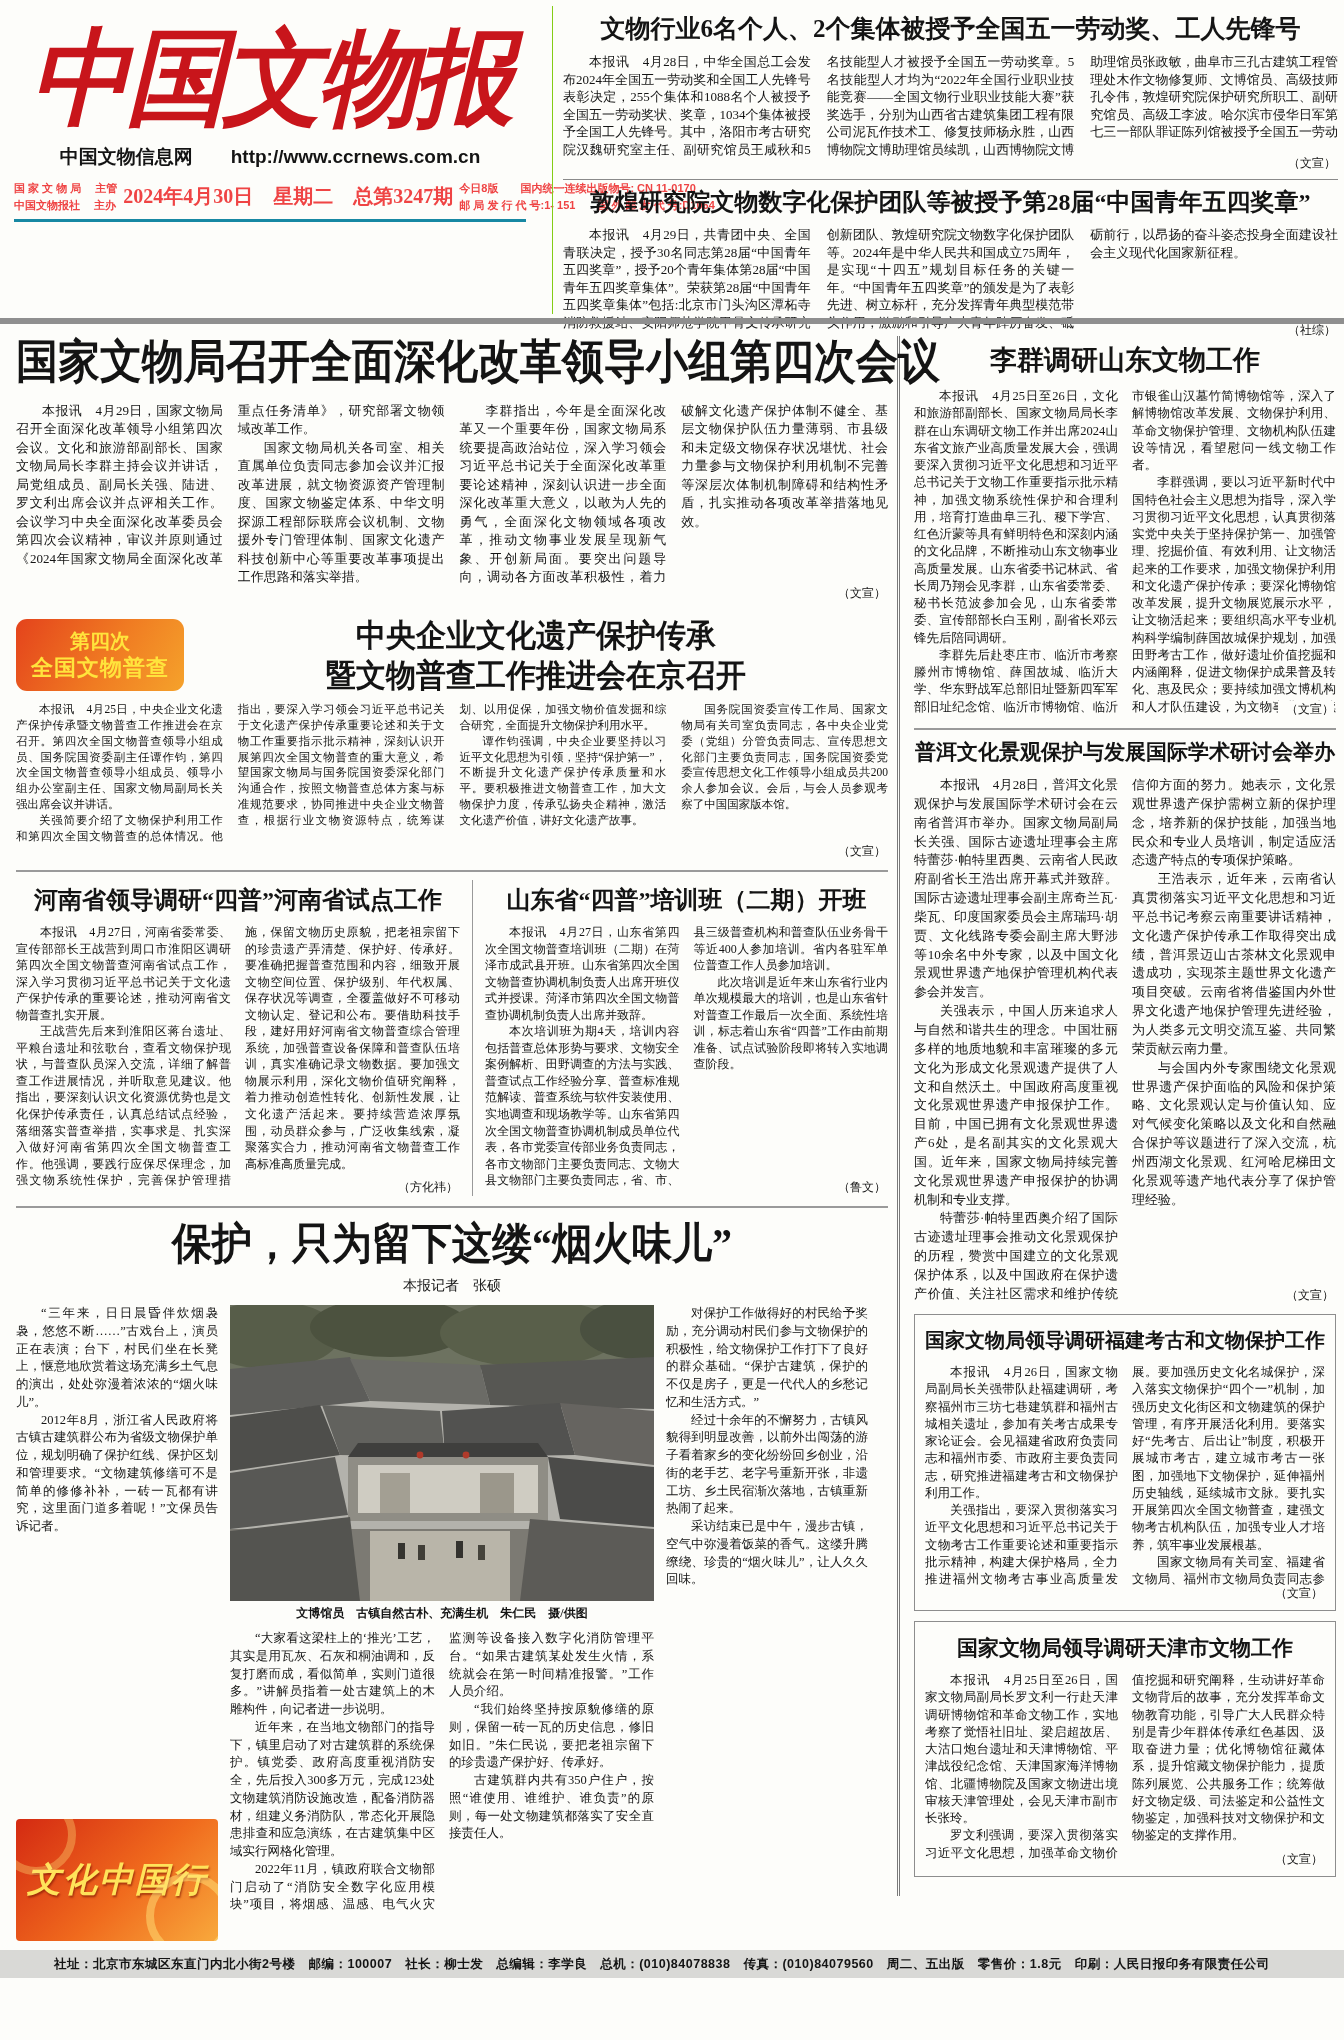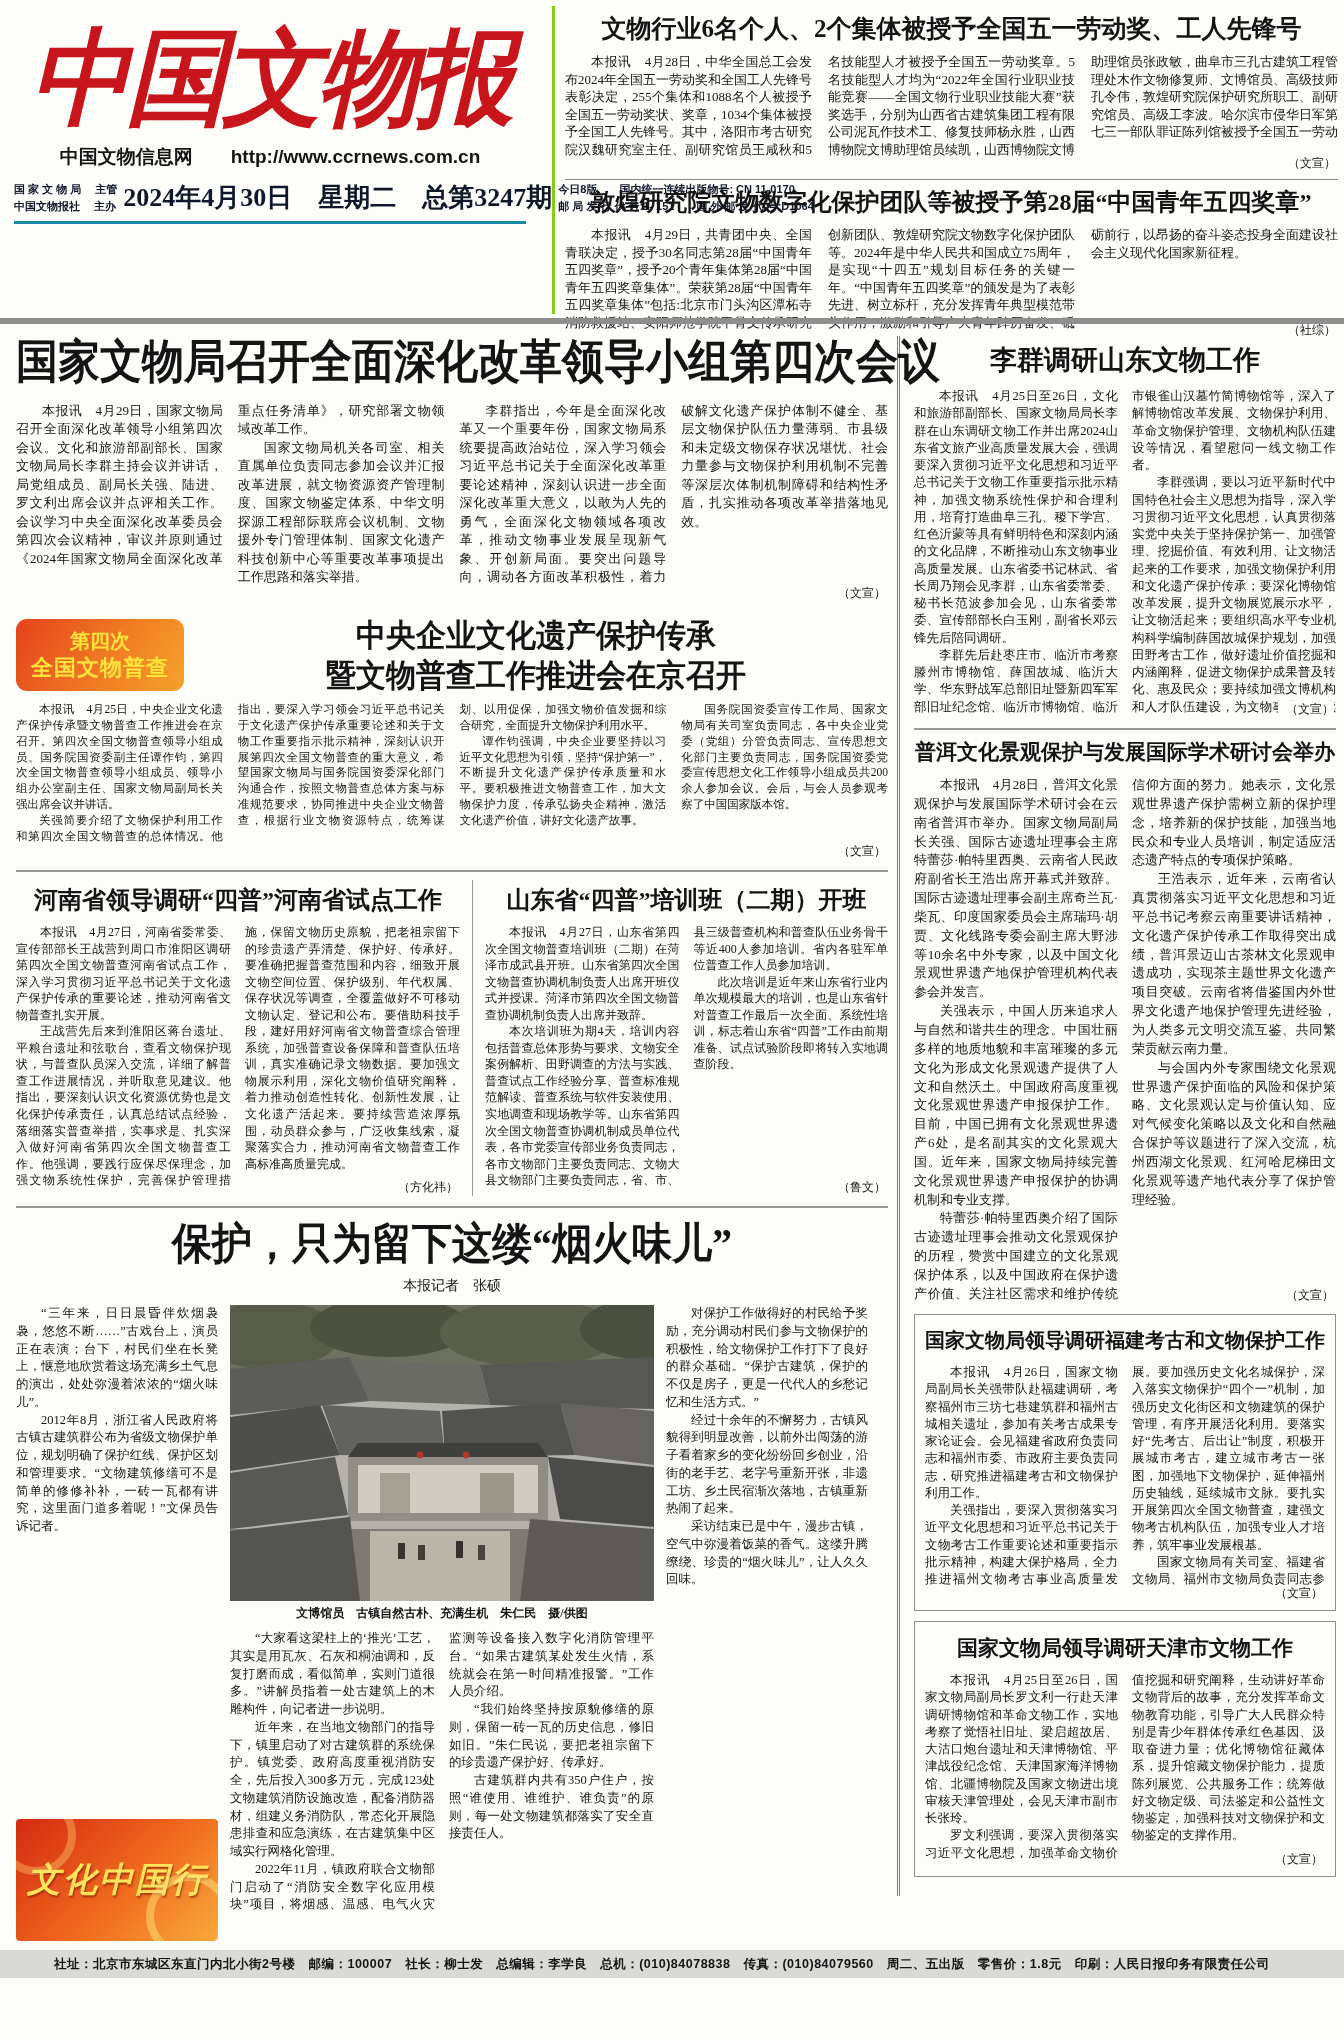--- a/index.html
+++ b/index.html
@@ -4,25 +4,25 @@
 <style>
   html,body{margin:0;padding:0;background:#e8e8e4;}
   .page{position:relative;width:1344px;height:2040px;margin:0 auto;background:#fdfdfa;overflow:hidden;
         font-family:"Liberation Serif","DejaVu Serif",serif;color:#141414;}
   
   .masthead{position:absolute;left:0;top:0;width:540px;height:372px;text-align:center;}
   .mast-title{margin-top:4px;font-size:100px;line-height:1.5;font-weight:900;font-style:italic;
               color:#c8151b;letter-spacing:-4px;white-space:nowrap;transform:scaleY(1.05);}
   .mast-site{font-size:19px;font-weight:bold;font-family:"Liberation Sans",sans-serif;margin-top:-10px;}
   .mast-info{display:flex;align-items:center;justify-content:space-between;margin:10px 14px 0 14px;
-             color:#0f172a;border-bottom:3px solid #1788a3;padding-bottom:6px;text-align:left;}
+             color:#ef4444;border-bottom:3px solid #1788a3;padding-bottom:6px;text-align:left;}
   .mast-info .small{font-size:11px;font-weight:bold;line-height:1.5;font-family:"Liberation Sans",sans-serif;white-space:nowrap;}
-  .mast-date{font-size:26px;font-weight:900;white-space:nowrap;padding:0 6px;}
-  
-  .top-right{position:absolute;left:552px;top:6px;width:786px;height:308px;border-left:3px solid #84cc16;padding-left:10px;box-sizing:border-box;}
+  .mast-date{font-size:20px;font-weight:900;white-space:nowrap;padding:0 6px;}
+  
+  .top-right{position:absolute;left:552px;top:6px;width:786px;height:308px;border-left:1px solid #84cc16;padding-left:10px;box-sizing:border-box;}
   .ta-head{font-size:25px;font-weight:900;text-align:center;margin:6px 0 8px 0;letter-spacing:0;}
   .ta-head.q{font-size:24px;}
   .ta-body{position:relative;columns:3;column-gap:16px;column-fill:auto;height:118px;overflow:hidden;
            font-size:13px;line-height:1.35;text-align:justify;}
   .ta-body p,.abody p{margin:0;text-indent:2em;}
   .ta-divider{border:0;border-top:1px solid #8a8a8a;margin:8px 0 2px 0;}
   .sign{position:absolute;right:2px;bottom:0;background:#fdfdfa;padding-left:8px;font-size:12px;}
   
   .thick-bar{position:absolute;left:0;top:318px;width:1344px;height:6px;background:#8f8f8f;}
   .vsep{position:absolute;left:897px;top:336px;height:1560px;width:1px;border-left:3px double #7a7a7a;}

